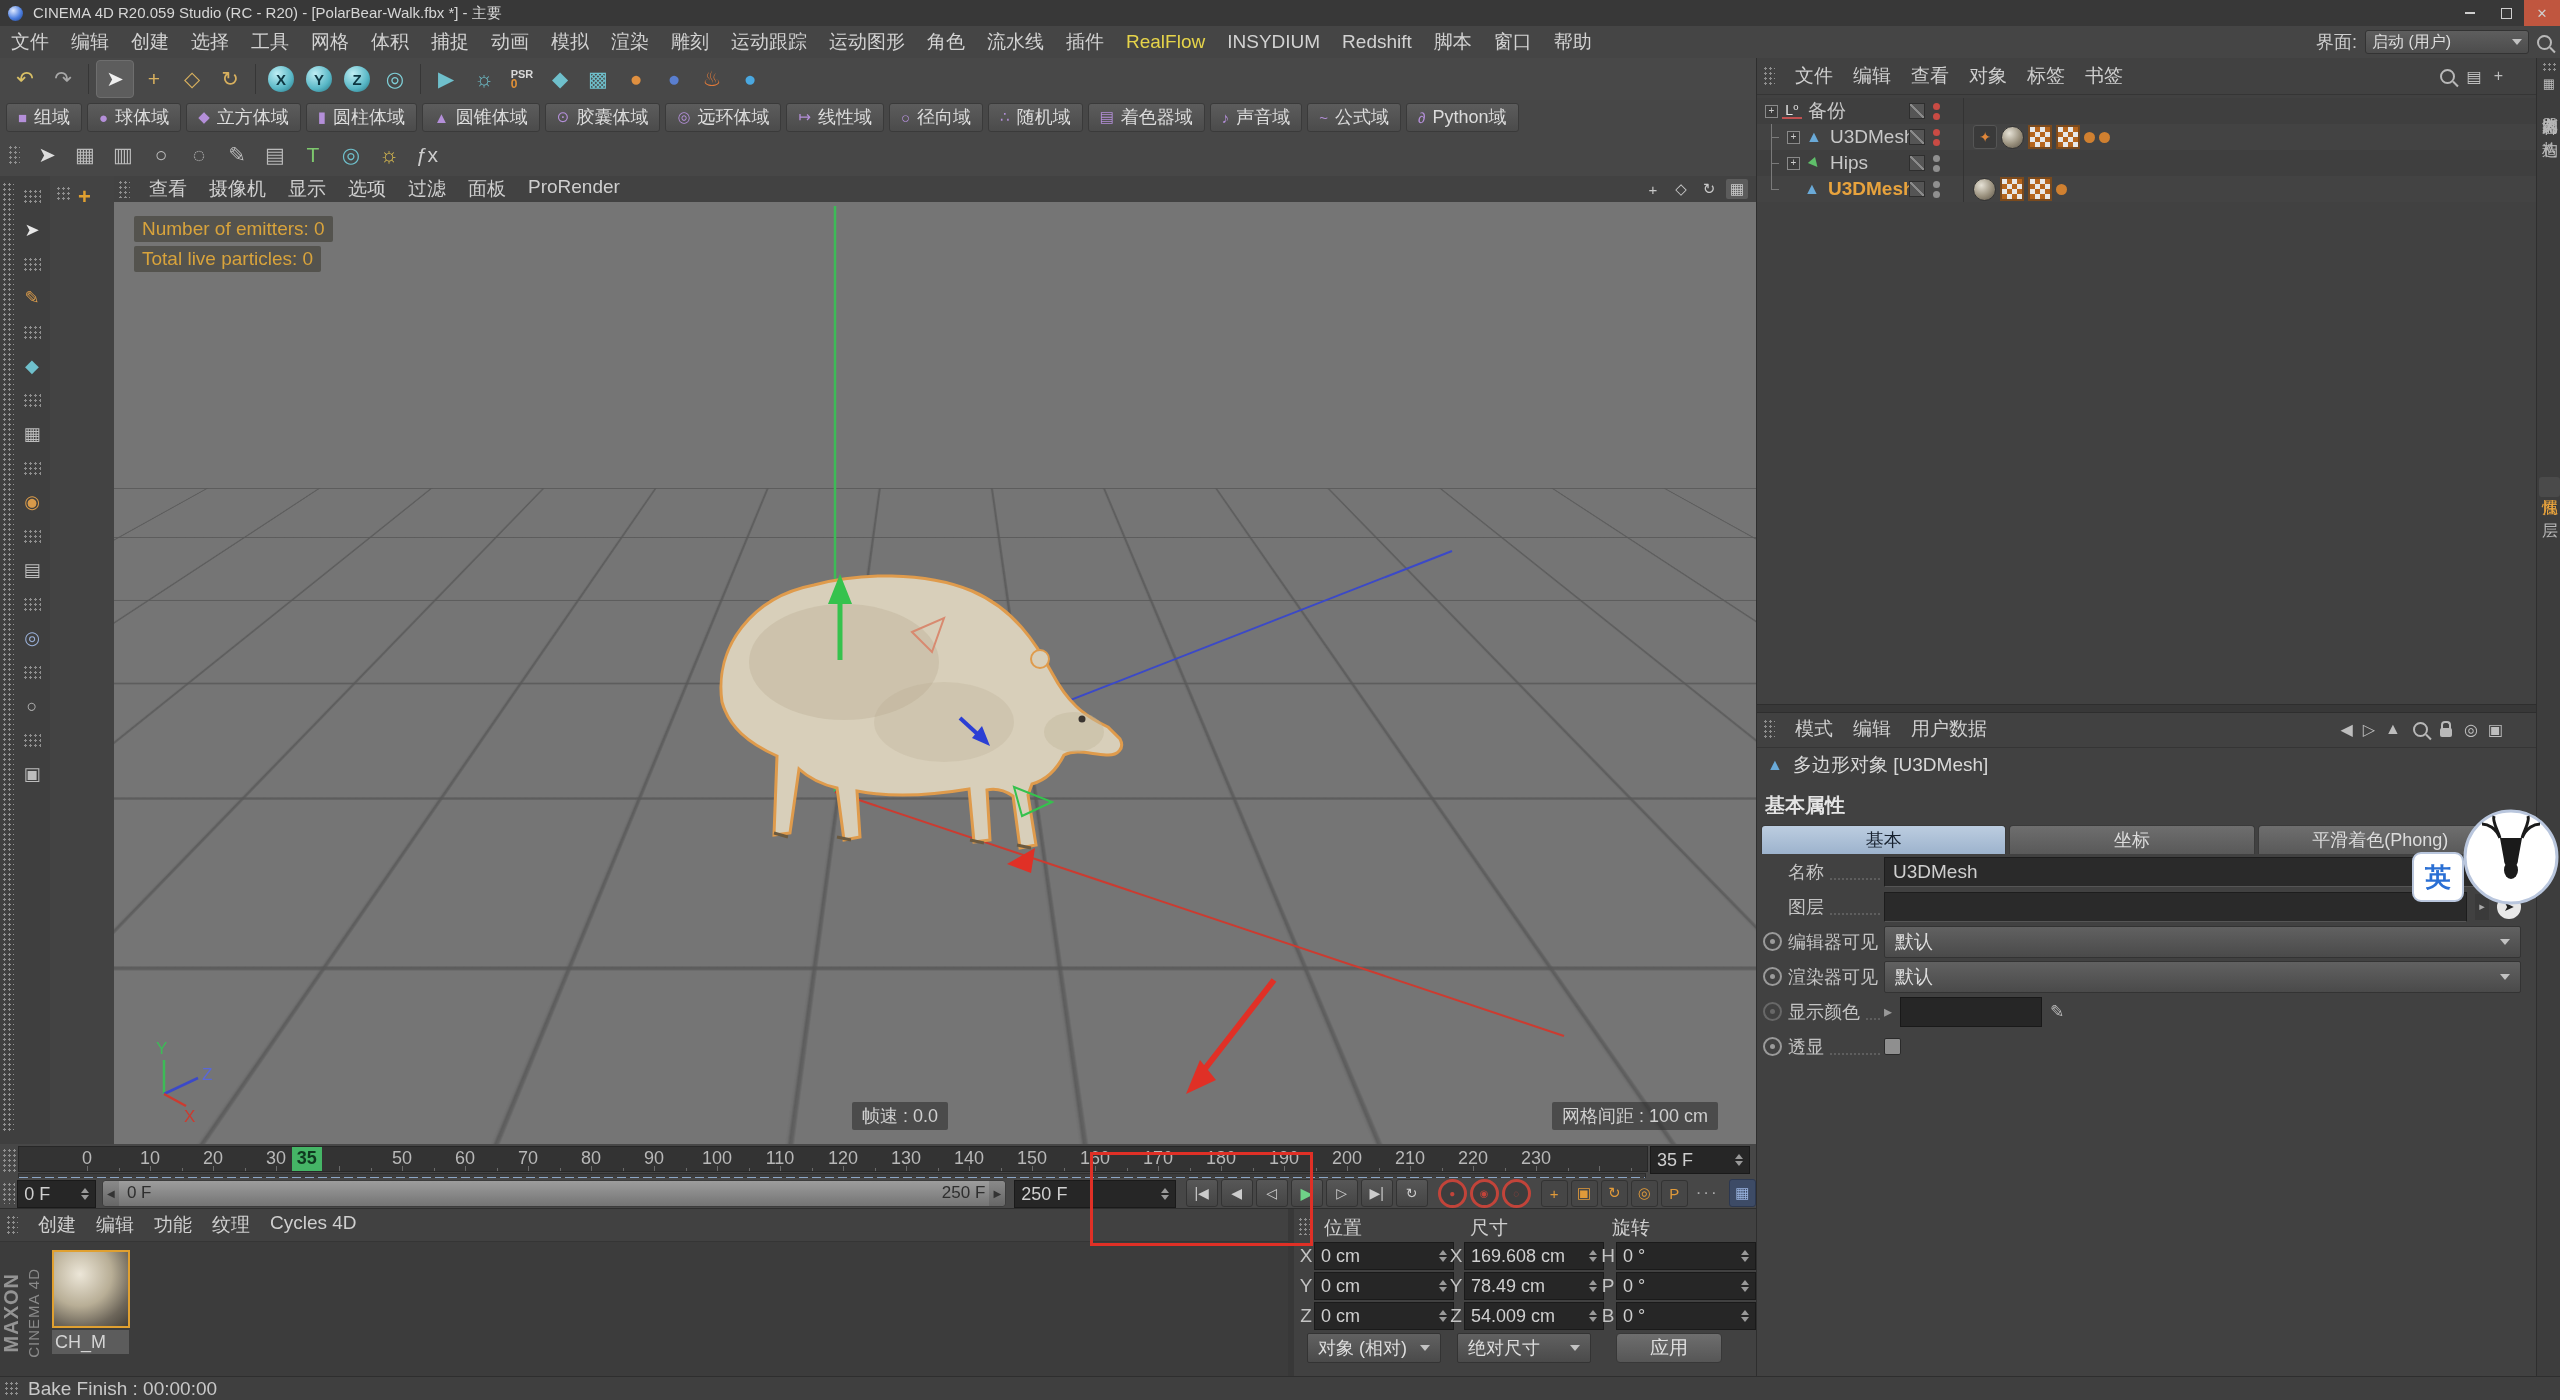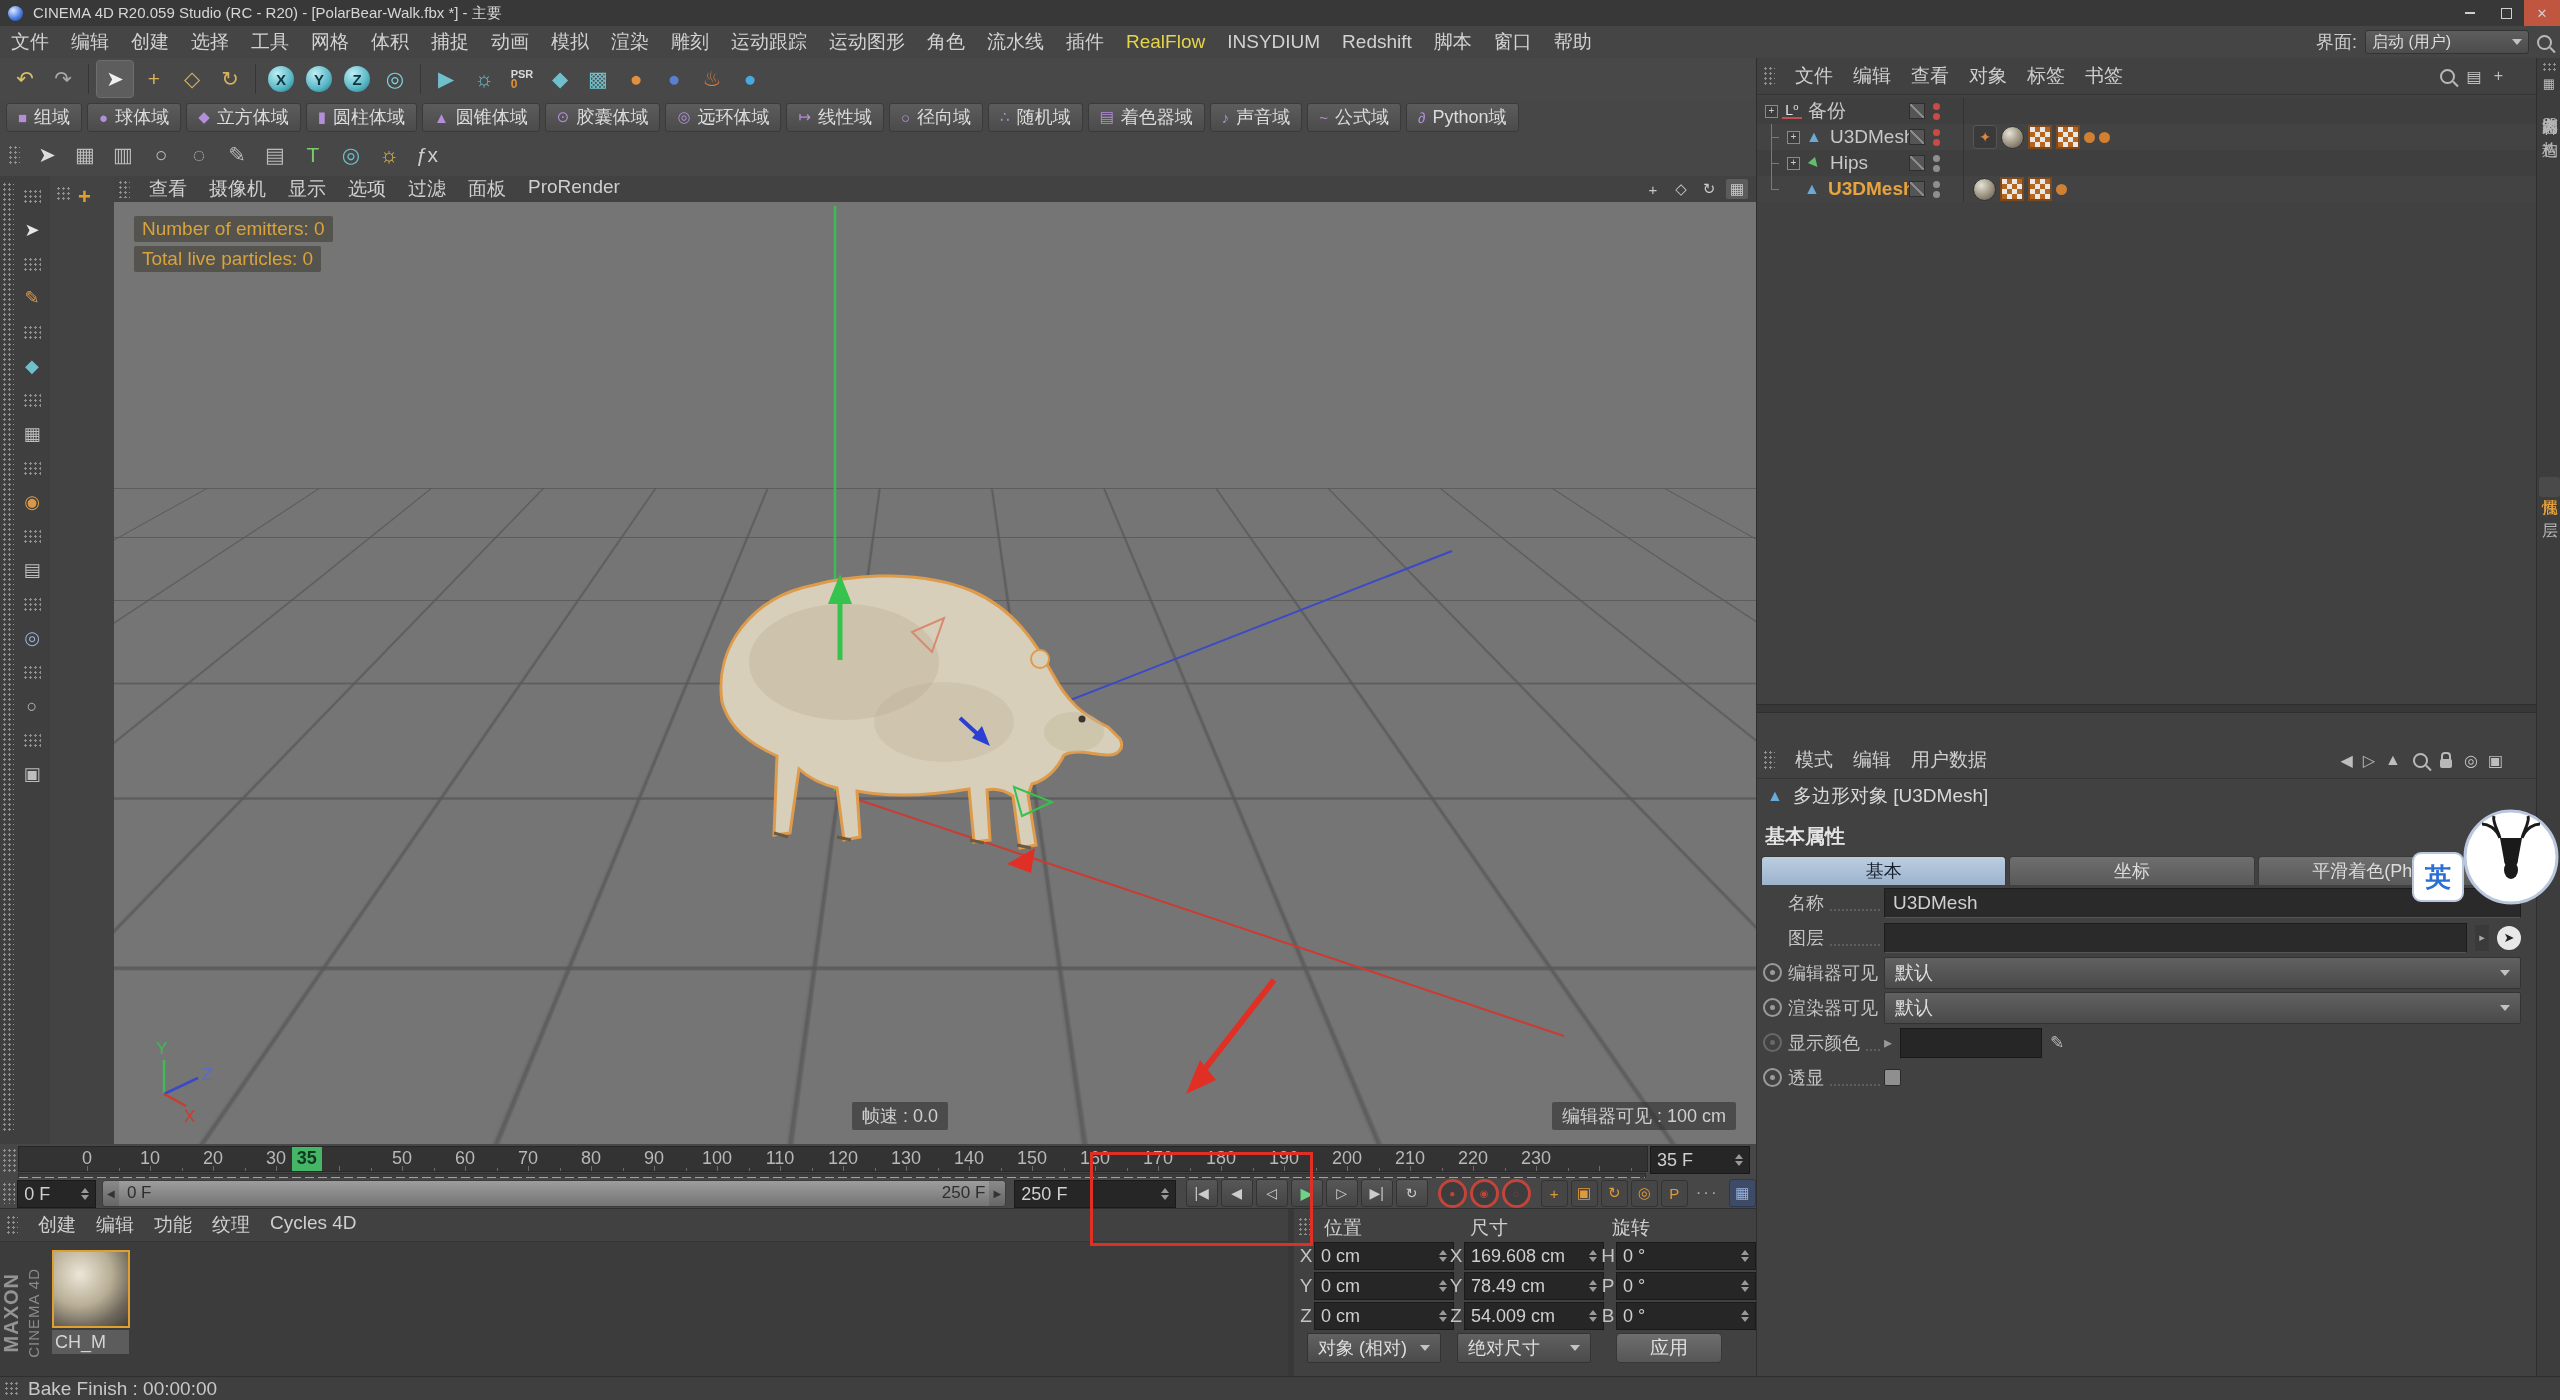--- a/index.html
+++ b/index.html
@@ -93,21 +93,21 @@
   .tag-pose{width:22px;height:22px;border-radius:3px;background:#3a3a3a;border:1px solid #555;color:#e0873a;font-size:14px;display:flex;align-items:center;justify-content:center;}
   .tag-mat{width:21px;height:21px;border-radius:50%;background:radial-gradient(circle at 35% 30%,#e6e2d6,#9a917e 55%,#575045);border:1px solid #333;}
   .tag-uvw{width:20px;height:20px;border:2px solid #7a4a1e;background:#e8e8e8;
       background-image:linear-gradient(45deg,#b5651d 25%,transparent 25% 75%,#b5651d 75%),
                        linear-gradient(45deg,#b5651d 25%,transparent 25% 75%,#b5651d 75%);
       background-position:0 0,5px 5px;background-size:10px 10px;}
   .tag-dot{width:11px;height:11px;border-radius:50%;background:#d08030;}
   .tl{position:absolute;width:1px;background:#7a7a7a;}
   .th{position:absolute;height:1px;background:#7a7a7a;}
   #splitter{position:absolute;left:0;top:646px;width:780px;height:7px;background:#383838;border-top:1px solid #2e2e2e;border-bottom:1px solid #2e2e2e;}
-  #ampart{position:absolute;left:0;top:653px;width:780px;bottom:0;margin-top:31px;}
+  #ampart{position:absolute;left:0;top:653px;width:780px;bottom:0;}
   #am-header{display:flex;align-items:center;gap:8px;height:34px;padding-left:8px;font-size:19px;color:#d8d8d8;}
   #am-header .oicon{margin:0;}
   #am-tabs{display:flex;padding:0 34px 0 4px;gap:3px;height:29px;}
   .am-tab{flex:1;text-align:center;line-height:29px;font-size:18px;border-radius:4px 4px 0 0;
       background:linear-gradient(#6e6e6e,#595959);color:#dcdcdc;border:1px solid #3a3a3a;border-bottom:none;}
   .am-tab.active{background:linear-gradient(#bccd e0,#9db3cd);}
   .am-tab.active{background:linear-gradient(#bccde0,#9db3cd);color:#16202e;}
   #am-section{font-size:20px;font-weight:bold;color:#e4e4e4;padding:10px 0 6px 8px;}
   .am-row{display:flex;align-items:center;height:35px;padding-left:6px;}
   .bullet{width:15px;height:15px;border-radius:50%;border:2px solid #9a9a9a;flex:none;display:flex;align-items:center;justify-content:center;}
@@ -531,21 +531,21 @@
         <line x1="20" y1="54" x2="54" y2="38" stroke="#3b49c8" stroke-width="2.5"></line>
         <line x1="20" y1="54" x2="42" y2="66" stroke="#cc3b30" stroke-width="2.5"></line>
         <text x="12" y="14" fill="#3dbb57" font-size="17">Y</text>
         <text x="58" y="40" fill="#5a68d8" font-size="17">Z</text>
         <text x="40" y="82" fill="#cc3b30" font-size="17">X</text>
       </g>
     </svg>
     <div class="hudchip" style="left:20px;top:14px;">Number of emitters: 0</div>
     <div class="hudchip" style="left:20px;top:44px;">Total live particles: 0</div>
     <div class="vpchip" style="left:738px;top:900px;">帧速 : 0.0</div>
-    <div class="vpchip" style="left:1438px;top:900px;">编辑器可见 : 100 cm</div>
+    <div class="vpchip" style="left:1438px;top:900px;">网格间距 : 100 cm</div>
   </div>
 
   <div id="rpanel" class="abs">
     <div class="pmenu">
       <div class="handle"></div>
       <div id="om-menu-items" style="display:flex;">
           <span class="pm-item">文件</span>
           <span class="pm-item">编辑</span>
           <span class="pm-item">查看</span>
           <span class="pm-item">对象</span>

